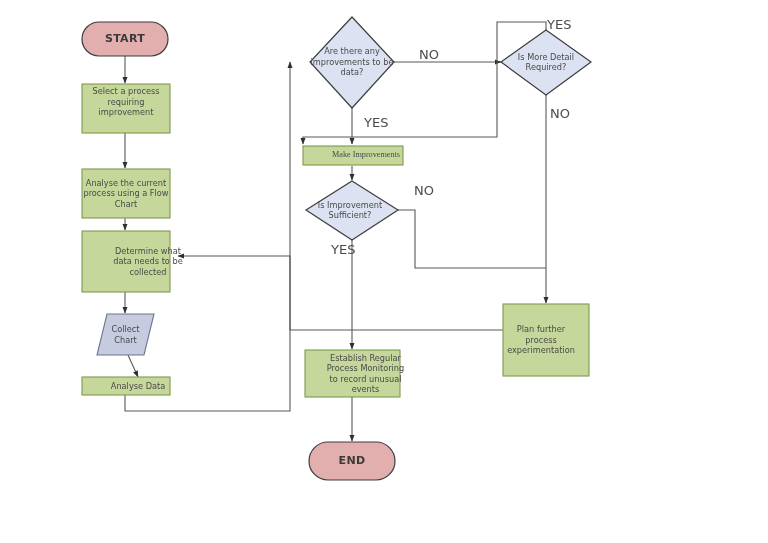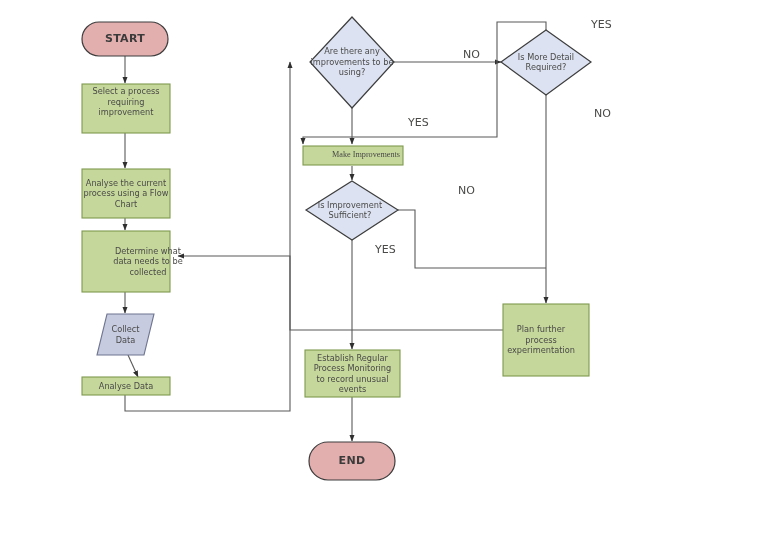--- a/index.html
+++ b/index.html
@@ -38,24 +38,23 @@
   }
   .terminator-label {
     font-weight: bold;
     font-size: 11px;
     color: #3b3b3b;
     letter-spacing: 0.3px;
   }
   .edge-label {
     position: absolute;
     color: #4a4a48;
-    font-size: 11px;
+    font-size: 13px;
     line-height: 10px;
     white-space: nowrap;
-    margin-left: 44px;
   }
 </style>
 </head>
 <body>
 
 <div id="canvas">
 
   <svg id="flow-svg" viewBox="0 0 768 543">
     <defs>
       <marker id="arrow" markerWidth="8" markerHeight="8" refX="6.2" refY="3" orient="auto" markerUnits="userSpaceOnUse">
@@ -131,40 +130,40 @@
 
   <div class="node-label" style="left:80px; top:169px; width:92px; height:49px;">Analyse the current
 process using a  Flow
 Chart</div>
 
   <div class="node-label" style="left:82px; top:231px; width:88px; height:61px;padding-left:22px;">Determine what
 data needs to be
 collected</div>
 
   <div class="node-label" style="left:97px; top:314px; width:57px; height:41px;">Collect
-Data</div>
+Chart</div>
 
-  <div class="node-label" style="left:82px; top:377px; width:88px; height:18px;">Analyse Data</div>
+  <div class="node-label" style="left:82px; top:377px; width:88px; height:18px;padding-left:12px;">Analyse Data</div>
 
   <div class="node-label" style="left:306px; top:40px; width:92px; height:44px;">Are there any
 improvements to be
-using?</div>
+data?</div>
 
   <div class="node-label" style="left:503px; top:45px; width:86px; height:34px;">Is More Detail
 Required?</div>
 
   <div class="node-label" style="left:320px; top:146px; width:92px; height:19px;font-family:Liberation Serif, serif;">Make Improvements</div>
 
   <div class="node-label" style="left:306px; top:195px; width:88px; height:30px;">Is Improvement
 Sufficient?</div>
 
   <div class="node-label" style="left:503px; top:304px; width:76px; height:72px;">Plan further process
 experimentation</div>
 
-  <div class="node-label" style="left:305px; top:350px; width:95px; height:47px;">Establish Regular
+  <div class="node-label" style="left:305px; top:350px; width:95px; height:47px;padding-left:13px;">Establish Regular
 Process Monitoring
 to record unusual
 events</div>
 
   <div class="node-label terminator-label" style="left:309px; top:442px; width:86px; height:38px;">END</div>
 
   <div class="edge-label" style="left:419px; top:50px;">NO</div>
 
   <div class="edge-label" style="left:364px; top:118px;">YES</div>
 

